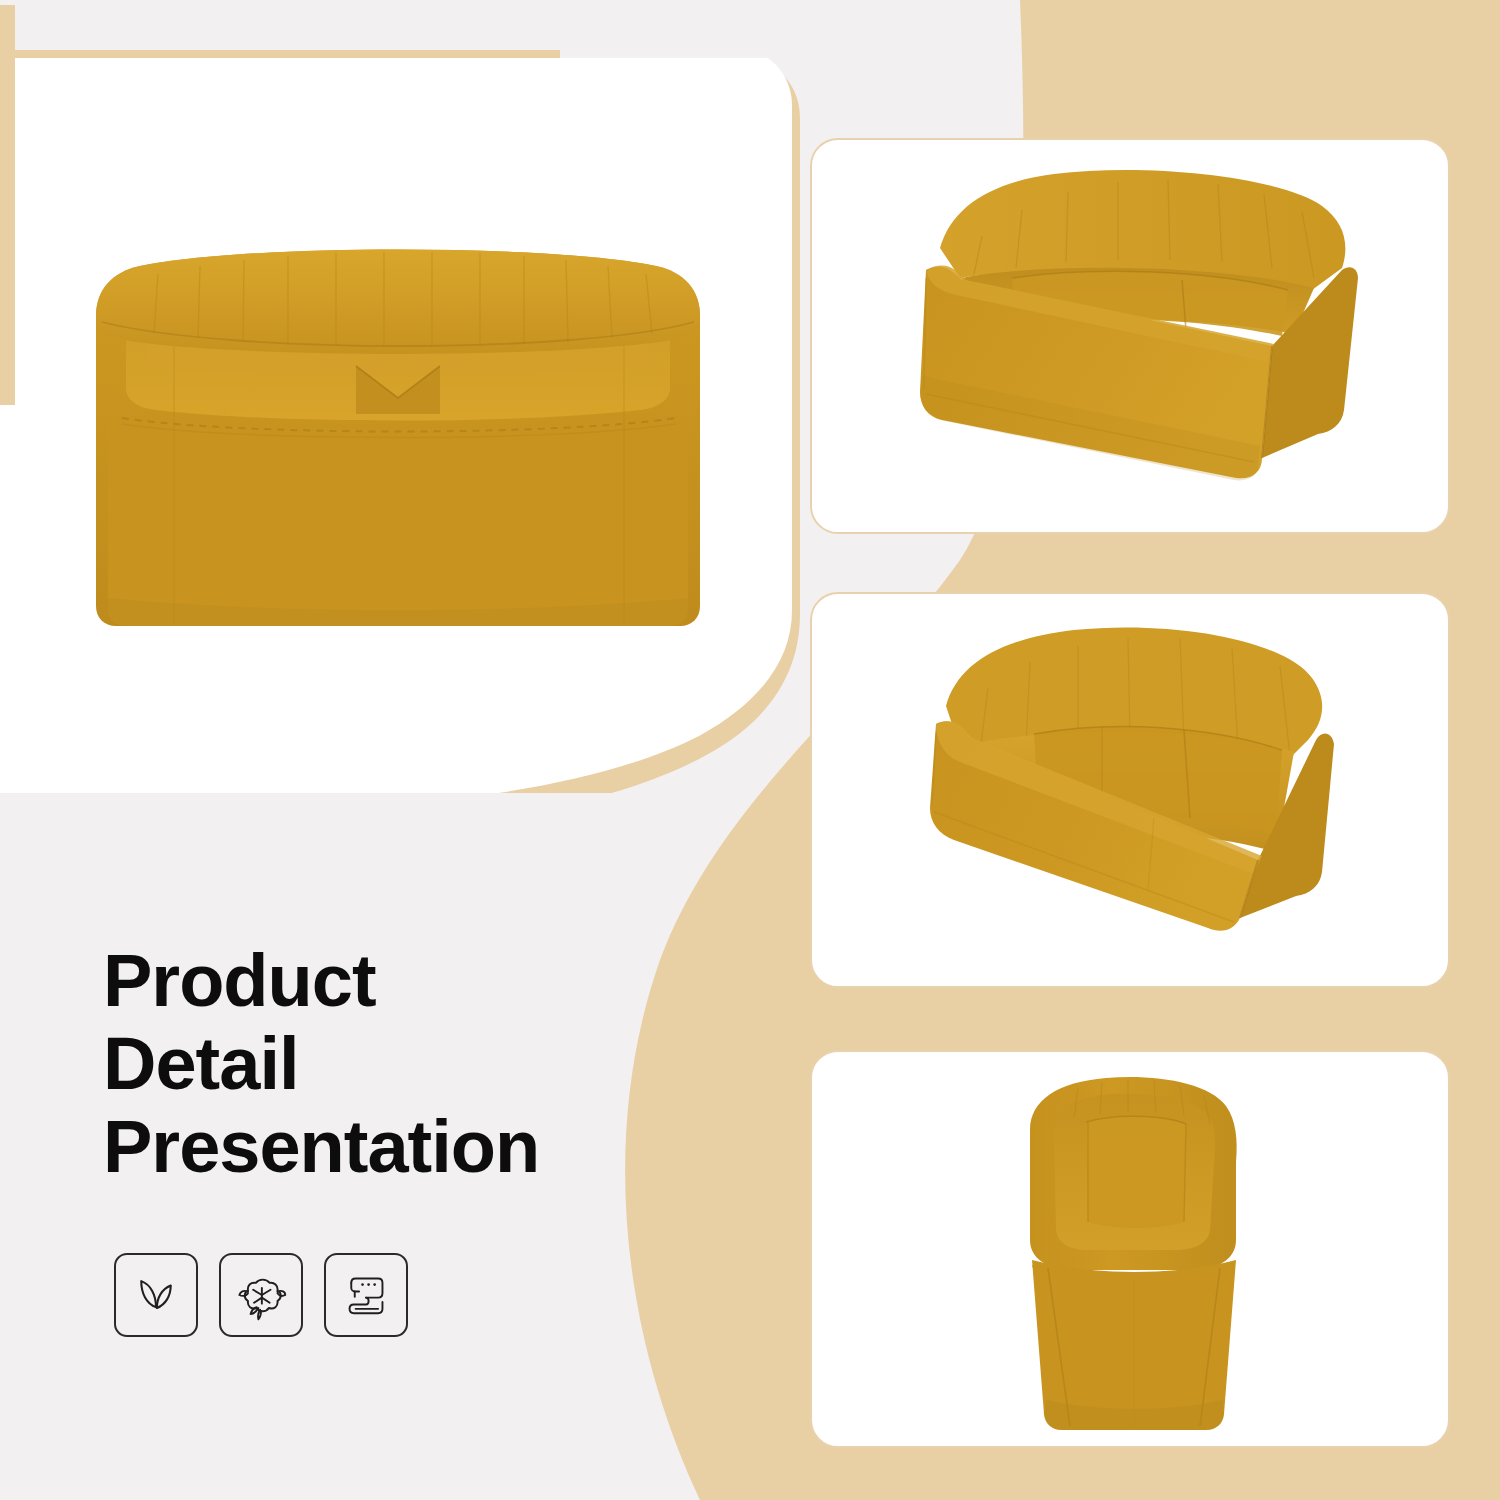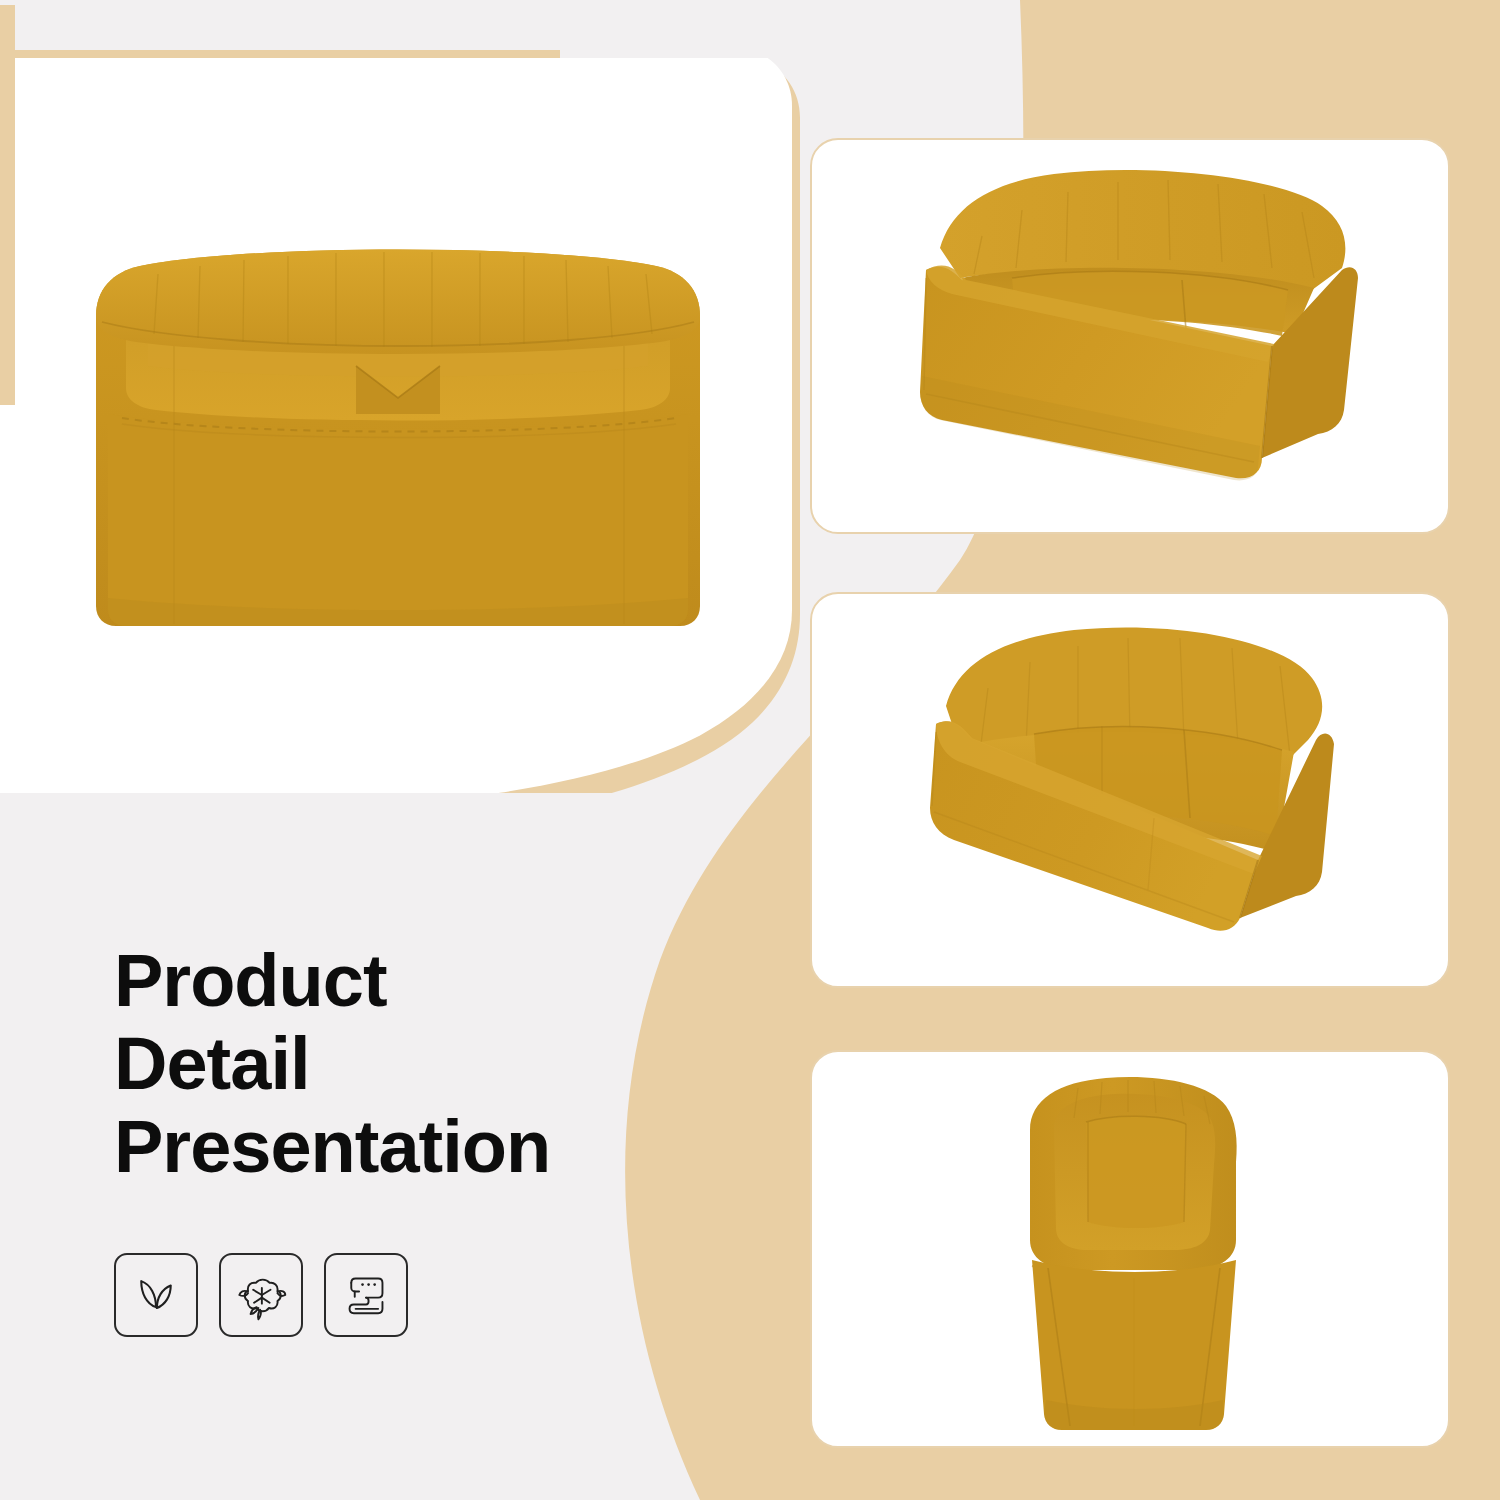--- a/index.html
+++ b/index.html
@@ -51,21 +51,21 @@
   }
   .accent-bar{
     position:absolute;
     left:0; top:5px;
     width:15px; height:400px;
     background:#e9cfa4;
     z-index:6;
   }
   .headline{
     position:absolute;
-    left:51px; top:0;
+    left:40px; top:0;
     margin:0;
     font-family:"Liberation Sans", sans-serif;
     font-weight:bold;
     font-size:74px;
     line-height:1.12;
     letter-spacing:-1px;
     color:#0d0d0d;
     white-space:pre-line;
   }
   .icon-row{

